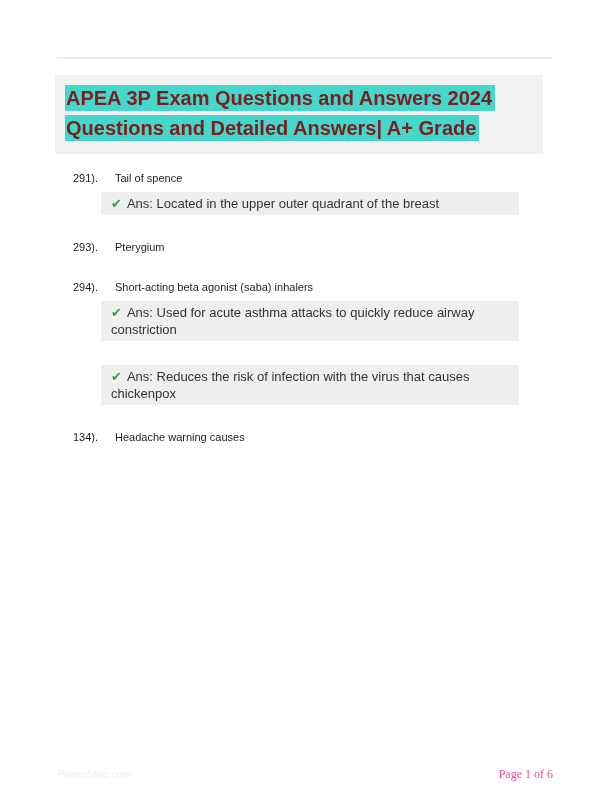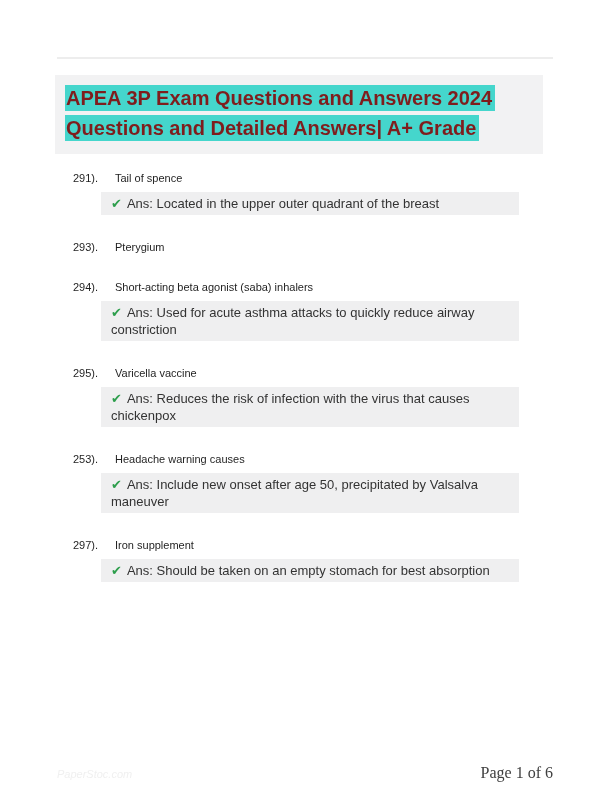--- a/index.html
+++ b/index.html
@@ -74,22 +74,22 @@
     justify-content: space-between;
     align-items: baseline;
   }
   .watermark {
     font-size: 11px;
     color: #f0f0f0;
     font-style: italic;
   }
   .page-indicator {
     font-family: "Liberation Serif", serif;
-    font-size: 16px;
-    color: #404040;
+    font-size: 12px;
+    color: #ec4899;
   }
 </style>
 </head>
 <body>
 
 <div class="top-rule"></div>
 
 <div class="title-block">
   <div class="title-line"><span>APEA 3P Exam Questions and Answers 2024</span></div>
   <div class="title-line"><span>Questions and Detailed Answers| A+ Grade</span></div>
@@ -106,33 +106,27 @@
   <div class="qa-item">
     <div class="q-row"><span class="q-num">293).</span><span class="q-text">Pterygium</span></div>
   </div>
 
   <div class="qa-item">
     <div class="q-row"><span class="q-num">294).</span><span class="q-text">Short-acting beta agonist (saba) inhalers</span></div>
     <div class="ans-box"><span class="check">✔</span><span>Ans: Used for acute asthma attacks to quickly reduce airway constriction</span></div>
   </div>
 
   <div class="qa-item">
-    <div class="q-row"><span class="q-num">295).</span><span class="q-text">Varicella vaccine</span></div>
     <div class="ans-box"><span class="check">✔</span><span>Ans: Reduces the risk of infection with the virus that causes chickenpox</span></div>
   </div>
 
   <div class="qa-item">
-    <div class="q-row"><span class="q-num">253).</span><span class="q-text">Headache warning causes</span></div>
-    <div class="ans-box"><span class="check">✔</span><span>Ans: Include new onset after age 50, precipitated by Valsalva maneuver</span></div>
+    <div class="q-row"><span class="q-num">134).</span><span class="q-text">Headache warning causes</span></div>
   </div>
 
-  <div class="qa-item">
-    <div class="q-row"><span class="q-num">297).</span><span class="q-text">Iron supplement</span></div>
-    <div class="ans-box"><span class="check">✔</span><span>Ans: Should be taken on an empty stomach for best absorption</span></div>
-  </div>
 
 
 </div>
 
 <div class="footer">
   <span class="watermark">PaperStoc.com</span>
   <span class="page-indicator">Page 1 of 6</span>
 </div>
 
 </body></html>

